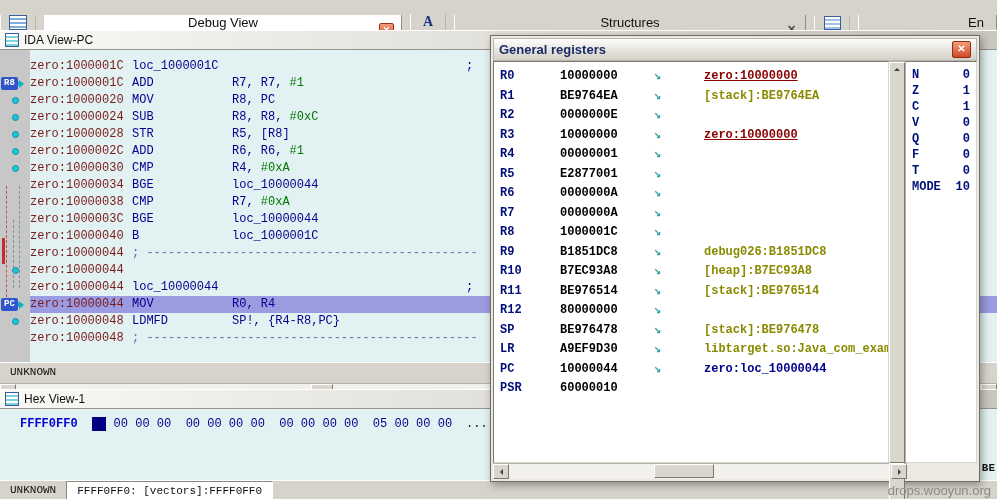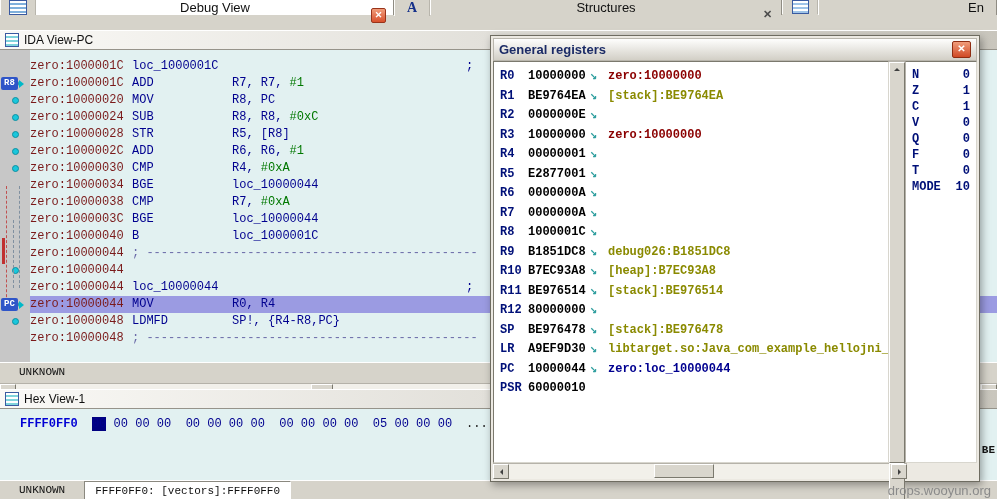--- a/index.html
+++ b/index.html
@@ -1,20 +1,20 @@
 <!DOCTYPE html>
 <html><head>
 <meta charset="utf-8">
 <style>
   html,body{margin:0;padding:0;}
   .screen{position:relative;width:997px;height:499px;background:#D6D3CA;overflow:hidden;
           font-family:"Liberation Sans",sans-serif;}
 
   
-  .tabbar{display:flex;height:30px;background:#D6D3CA;border-bottom:1px solid #96938A;align-items:flex-start;}
+  .tabbar{display:flex;height:30px;background:#D6D3CA;border-bottom:1px solid #96938A;align-items:flex-end;gap:8px;}
   .tbicon{width:34px;flex:none;display:flex;align-items:center;justify-content:center;
           border-right:1px solid #B8B5AC;border-left:1px solid #FcFcFa;}
   .grid-ic{width:16px;height:13px;border:1px solid #3A5AA0;
            background:repeating-linear-gradient(to bottom,#FFFFFF 0 2px,#7FB0DC 2px 4px);}
   .lines-ic{width:15px;height:12px;border:1px solid #3A5AA0;
            background:repeating-linear-gradient(to bottom,#FFFFFF 0 2px,#9FC4E8 2px 4px);}
   .aglyph{font:bold 14px "Liberation Serif",serif;color:#15308A;}
   .tab{position:relative;display:flex;align-items:center;justify-content:center;
        border-left:1px solid #FFFFFF;border-right:1px solid #8F8C83;font-size:13px;color:#101010;}
   .tab.active{background:#FFFFFF;}
@@ -54,21 +54,21 @@
   .regmarker{position:absolute;left:1px;width:17px;height:13px;background:#2F55C8;color:#fff;
              font:bold 9px/13px "Liberation Mono",monospace;text-align:center;border-radius:2px;z-index:3;}
   .regmarker::after{content:"";position:absolute;left:18px;top:3px;border-left:5px solid #00B8C8;
                     border-top:4px solid transparent;border-bottom:4px solid transparent;}
   .jline{position:absolute;width:0;}
   .jred{position:absolute;width:3px;background:#C03030;}
 
   
   .statusbar{height:20px;display:flex;align-items:stretch;background:#D6D3CA;border-top:1px solid #FFFFFF;
              font:11px/15px "Liberation Mono",monospace;color:#101010;}
-  .status-label{padding:2px 19px;flex:none;border-radius:6px;}
+  .status-label{padding:2px 10px;flex:none;border-radius:6px;}
   .status-field{background:#FFFFFF;border:1px solid;border-color:#8A887F #FFFFFF #FFFFFF #8A887F;
                 padding:2px 10px;min-width:150px;white-space:pre;}
 
   
   .hscroll{height:16px;background:#F2F0EA;border-top:1px solid #B5B2A9;display:flex;}
   .sbbtn{width:16px;height:100%;flex:none;background:#D9D6CD;border:1px solid;
          border-color:#FFFFFF #7B796E #7B796E #FFFFFF;position:relative;box-sizing:border-box;}
   .sbbtn::after{content:"";position:absolute;border:3px solid transparent;}
   .sbbtn.left::after{border-right-color:#404040;left:3px;top:4px;}
   .sbbtn.right::after{border-left-color:#404040;left:6px;top:4px;}
@@ -91,40 +91,40 @@
           border:1px solid #6E6C61;box-shadow:2px 3px 8px rgba(0,0,0,.35);padding:2px;z-index:10;
           display:flex;flex-direction:column;box-sizing:border-box;}
   .regwin-title{height:21px;flex:none;background:linear-gradient(#FEFEFD,#D2CFC6);border:1px solid #B9B6AD;
                 display:flex;align-items:center;padding:0 5px;font-weight:bold;font-size:13px;color:#1B2B66;}
   .regwin-close{margin-left:auto;width:17px;height:15px;background:linear-gradient(#F09C7A,#D04A26);
                 border:1px solid #8F2D12;border-radius:2px;color:#fff;font-size:10px;line-height:13px;
                 text-align:center;font-weight:bold;}
   .regwin-body{flex:1;display:flex;min-height:0;}
   .reg-list{flex:1;background:#fff;border:1px solid;border-color:#7B796E #D8D6CE #D8D6CE #7B796E;
             padding:5px 6px;overflow:hidden;font:bold 12px/19.5px "Liberation Mono",monospace;}
-  .reg-row{display:flex;height:19.5px;align-items:center;white-space:pre;}
+  .reg-row{display:flex;height:19.5px;align-items:center;white-space:pre;gap:32px;}
   .reg-name{width:28px;flex:none;color:#001078;}
   .reg-value{width:62px;flex:none;color:#000000;}
   .reg-arrow{width:18px;flex:none;color:#2E9E9E;}
   .reg-link{white-space:nowrap;}
-  .lk-code{color:#8B0000;}
+  .lk-code{color:#8B0000;text-decoration:underline;}
   .lk-data{color:#8A8A00;}
   .lk-loc{color:#000090;}
   .reg-vscroll{width:16px;flex:none;display:flex;flex-direction:column;background:#F2F0EA;border-top:1px solid #B5B2A9;}
   .reg-flags{width:58px;flex:none;background:#fff;border:1px solid;border-color:#7B796E #D8D6CE #D8D6CE #B5B2A9;
              padding:5px 6px;font:bold 12px/16px "Liberation Mono",monospace;color:#001078;box-sizing:content-box;}
   .flag-row{display:flex;height:16px;}
   .flag-value{margin-left:auto;}
   .regwin-bottom{height:16px;flex:none;display:flex;}
   .regwin-hscroll{flex:1;display:flex;background:#F2F0EA;border-top:1px solid #B5B2A9;}
   .regwin-corner{width:70px;flex:none;background:#ECE9E2;}
 
   
   .watermark{position:absolute;right:6px;bottom:1px;font-size:13px;color:#8A8A8A;z-index:20;}
-  .edge-frag{position:absolute;right:2px;top:444px;font:bold 11px "Liberation Mono",monospace;color:#151515;z-index:5;}
+  .edge-frag{position:absolute;right:2px;top:462px;font:bold 11px "Liberation Mono",monospace;color:#151515;z-index:5;}
 </style>
 </head>
 <body>
 
 <div class="screen">
 
   <div class="tabbar">
     <div class="tbicon">
         <span class="grid-ic"></span>
       </div>

